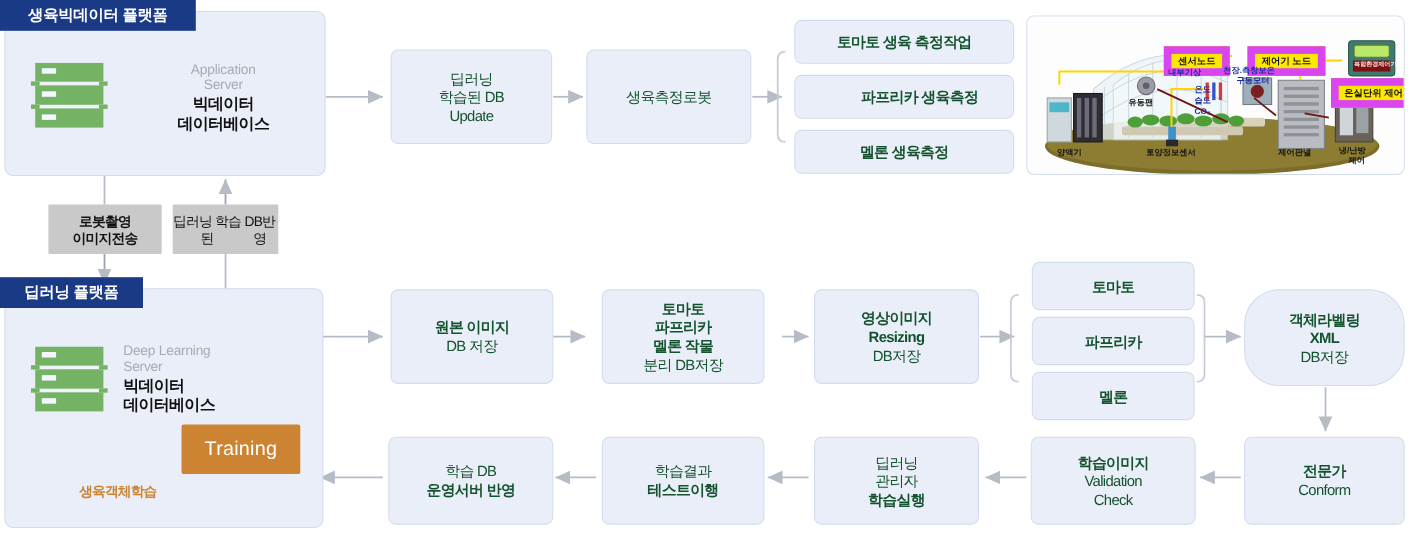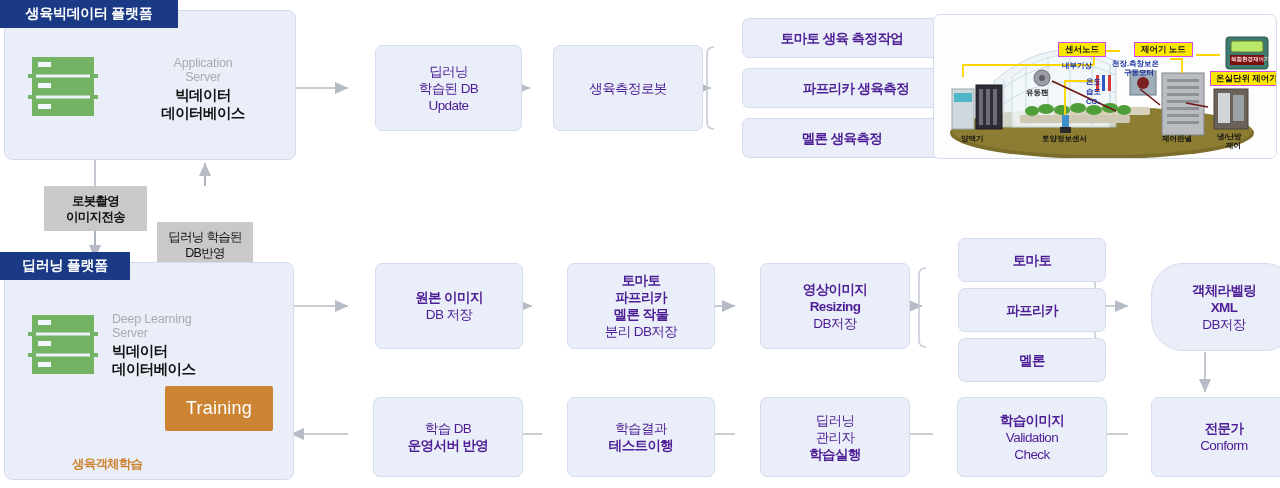--- a/index.html
+++ b/index.html
@@ -52,26 +52,25 @@
 
   
   .node {
     background:#eaeef8;
     border:1px solid #d3dcee;
     border-radius:7px;
     display:flex;
     align-items:center;
     justify-content:center;
     text-align:center;
-    color:#4c1d95;
+    color:#14532d;
     font-size:13.5px;
     line-height:17px;
     letter-spacing:-0.6px;
     padding:2px 4px;
-    margin-left:20px;
   }
   .node .ln { display:block; }
   .node .b { font-weight:bold; }
 
   
   .chip {
     background:#c9c9c9;
     color:#111;
     font-size:12.5px;
     line-height:16px;
@@ -106,21 +105,21 @@
     background:#ffffff;
     border:1px solid #d3dcee;
     border-radius:7px;
     overflow:hidden;
   }
   .gh-tag {
     position:absolute;
     background:#ffe800;
     color:#111;
     font-weight:bold;
-    border:1px solid #d946ef;
+    border:7px solid #d946ef;
     text-align:center;
     white-space:nowrap;
     line-height:1.05;
   }
   .gh-txt {
     position:absolute;
     white-space:nowrap;
     line-height:1.05;
     font-weight:bold;
   }
@@ -205,21 +204,21 @@
     <div class="srv-label-sub">Application</div>
     <div class="srv-label-sub">Server</div>
     <div class="srv-label-main">빅데이터</div>
     <div class="srv-label-main" style="margin-top:0;">데이터베이스</div>
   </div>
 
   <div class="abs chip" style="left:44px; top:186px; width:103px; height:45px; flex-direction:column;font-weight:bold;">
     <span>로봇촬영</span>
     <span>이미지전송</span>
   </div>
-  <div class="abs chip" style="left:157px; top:186px; width:96px; height:45px; flex-direction:column;margin-top:36px;">
+  <div class="abs chip" style="left:157px; top:186px; width:96px; height:45px; ">
     <span>딥러닝 학습된</span>
     <span>DB반영</span>
   </div>
 
   <div class="abs panel" style="left:4px; top:262px; width:290px; height:218px;"></div>
   <div class="abs panel-title" style="left:0px; top:252px; width:130px; height:28px;">
     <span>딥러닝 플랫폼</span>
   </div>
 
   <div class="abs" style="left:28px; top:315px;">
@@ -239,21 +238,21 @@
   <div class="abs" style="left:112px; top:312px; width:175px;">
     <div class="srv-label-sub">Deep Learning</div>
     <div class="srv-label-sub">Server</div>
     <div class="srv-label-main">빅데이터</div>
     <div class="srv-label-main" style="margin-top:0;">데이터베이스</div>
   </div>
 
   <div class="abs training" style="left:165px; top:386px; width:108px; height:45px;">
     <span>Training</span>
   </div>
-  <div class="abs learn-caption" style="left:72px; top:456px;">생육객체학습</div>
+  <div class="abs learn-caption" style="left:72px; top:439px;">생육객체학습</div>
 
   <div class="abs node" style="left:355px; top:45px; width:147px; height:86px; flex-direction:column;">
     <span class="ln">딥러닝</span>
     <span class="ln">학습된 DB</span>
     <span class="ln">Update</span>
   </div>
 
   <div class="abs node" style="left:533px; top:45px; width:150px; height:86px;">
     <span class="ln">생육측정로봇</span>
   </div>

